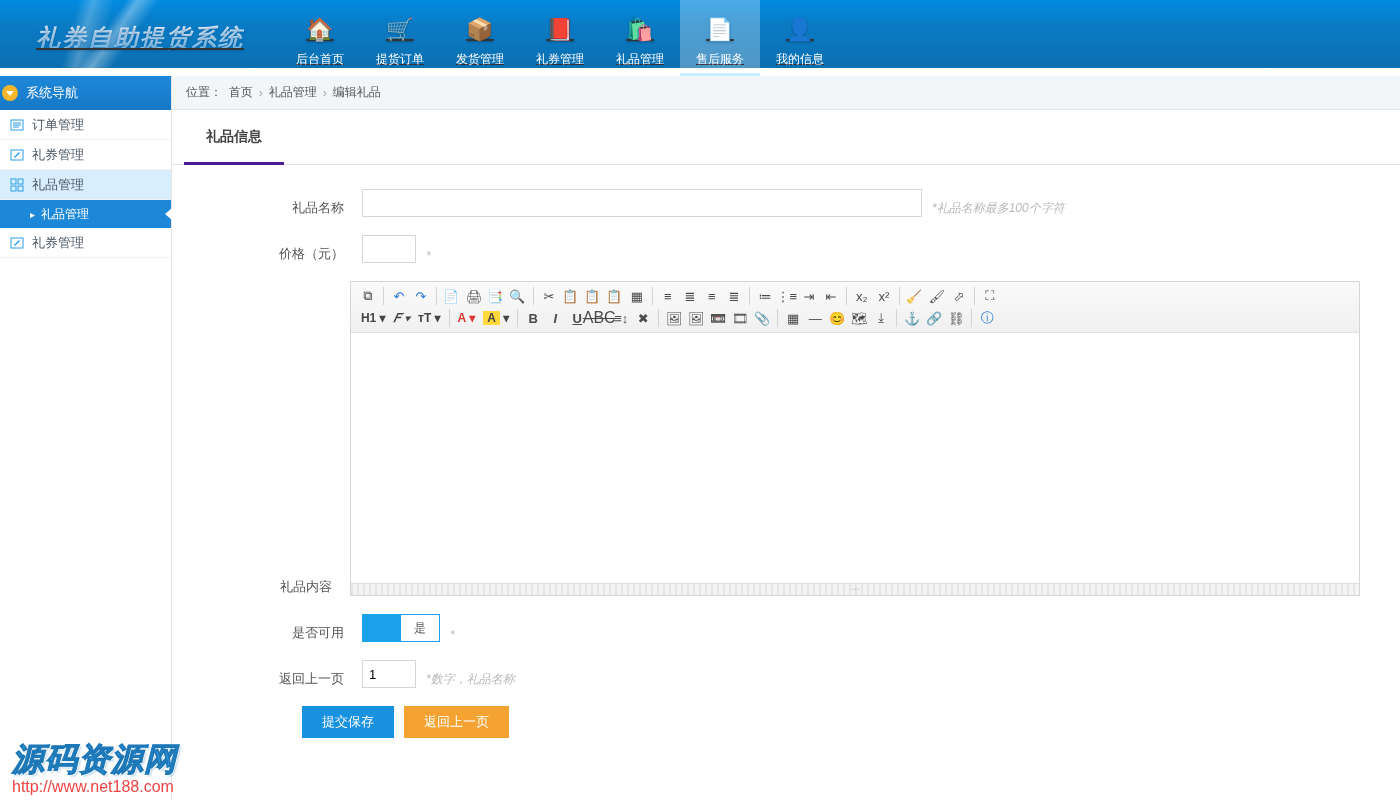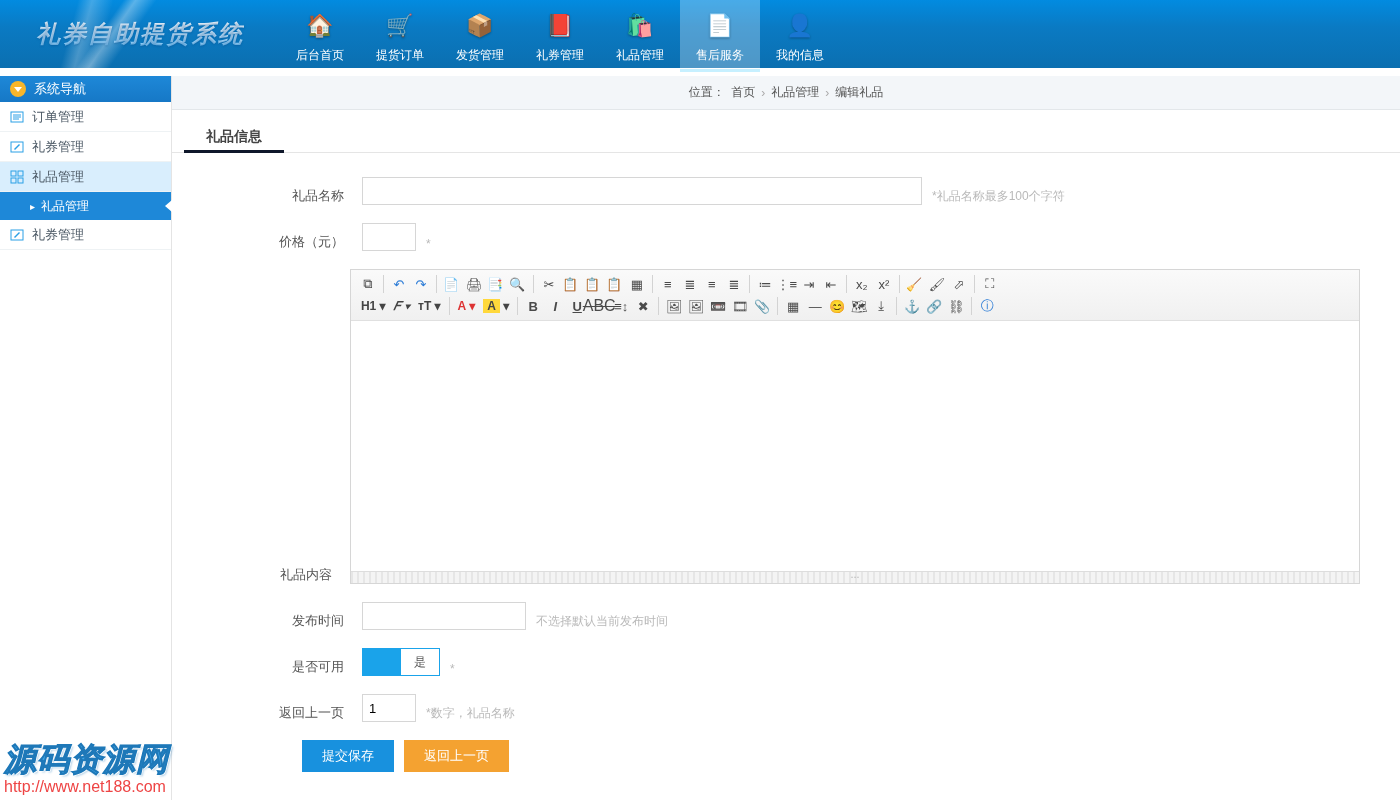--- a/index.html
+++ b/index.html
@@ -1,62 +1,62 @@
 <!DOCTYPE html>
 <html><head>
 <meta charset="utf-8">
 <style>
 * { margin: 0; padding: 0; box-sizing: border-box; }
 body { font-family: "Microsoft YaHei", Arial, sans-serif; font-size: 13px; color: #333; background: #fff; width: 1400px; height: 800px; overflow: hidden; position: relative; }
 
 
-.topbar { height: 68px; background: linear-gradient(to bottom, #028be0 0%, #0a7ac3 40%, #0b6fb0 100%); display: flex; align-items: center; position: relative; }
+.topbar { height: 68px; background: linear-gradient(to bottom, #028be0 0%, #0a7ac3 40%, #0b6fb0 100%); display: flex; align-items: flex-start; position: relative; text-decoration: underline; }
 .logo-wrap { width: 280px; height: 76px; display: flex; align-items: center; justify-content: center; position: relative; overflow: hidden; }
 .logo-rays { position: absolute; left: -20px; top: -30px; width: 320px; height: 140px; background:
   linear-gradient(125deg, rgba(255,255,255,0) 40%, rgba(255,255,255,.35) 43%, rgba(255,255,255,0) 48%),
   linear-gradient(105deg, rgba(255,255,255,0) 30%, rgba(255,255,255,.25) 34%, rgba(255,255,255,0) 40%); }
 .logo { position: relative; font-size: 24px; font-weight: 700; font-style: italic; letter-spacing: 2px;
   background: linear-gradient(to bottom, #fff 0%, #bde4ff 60%, #69c2fb 100%);
   -webkit-background-clip: text; background-clip: text; -webkit-text-fill-color: transparent;
   text-shadow: 0 1px 2px rgba(0,60,120,.3); }
 .topnav { display: flex; height: 76px; align-items: flex-end; }
 .tn-item { width: 80px; height: 76px; display: flex; flex-direction: column; align-items: center; justify-content: flex-end; padding-bottom: 8px; color: #fff; font-size: 12px; cursor: pointer; }
 .tn-item.active { background: rgba(255,255,255,.28); border-bottom: 3px solid #c7f0ff; padding-bottom: 5px; }
 .tn-icon { width: 30px; height: 30px; margin-bottom: 6px; display: flex; align-items: center; justify-content: center; }
 .tn-icon .em { font-size: 22px; line-height: 1; filter: drop-shadow(0 1px 1px rgba(0,0,0,.3)); }
 
 
 .sidebar { position: absolute; left: 0; top: 76px; bottom: 0; width: 172px; border-right: 1px solid #e4e4e4; background: #fff; }
-.side-head { height: 26px; background: linear-gradient(to bottom, #1e88d8, #1678c6); color: #fff; display: flex; align-items: center; padding-left: 10px; font-size: 13px; }
+.side-head { height: 34px; background: linear-gradient(to bottom, #1e88d8, #1678c6); color: #fff; display: flex; align-items: center; padding-left: 2px; font-size: 13px; }
 .yuan { width: 16px; height: 16px; border-radius: 50%; background: #f8b62a; margin-right: 8px; position: relative; display: flex; align-items: center; justify-content: center; }
 .yuan:after { content: ""; display: block; width: 0; height: 0; border-left: 4px solid transparent; border-right: 4px solid transparent; border-top: 5px solid #fff; }
 .side-item { height: 30px; display: flex; align-items: center; padding-left: 10px; border-bottom: 1px solid #eef2f4; cursor: pointer; font-size: 13px; color: #4d5a66; }
 .side-item .sic { width: 14px; height: 14px; margin-right: 8px; display: inline-flex; align-items: center; justify-content: center; }
 .side-item.sel { background: #d9eefd; }
 .side-sub { height: 28px; background: #1e88d8; color: #fff; display: flex; align-items: center; padding-left: 30px; font-size: 12px; position: relative; cursor: pointer; }
 .side-sub:before { content: "▸"; margin-right: 6px; font-size: 10px; }
 .side-sub:after { content: ""; position: absolute; right: -1px; top: 50%; margin-top: -6px; width: 0; height: 0; border-top: 6px solid transparent; border-bottom: 6px solid transparent; border-right: 7px solid #fff; }
 
 
 .content { position: absolute; left: 172px; right: 0; top: 76px; bottom: 0; overflow: auto; }
-.breadcrumb { height: 34px; background: #f3f6f9; border-bottom: 1px solid #e3e7ea; display: flex; align-items: center; font-size: 12px; color: #555; justify-content: center; }
+.breadcrumb { height: 34px; background: #f3f6f9; border-bottom: 1px solid #e3e7ea; display: flex; align-items: center; padding-left: 14px; font-size: 12px; color: #555; }
 .breadcrumb .sep { color: #aaa; padding: 0 6px; }
 .panel { padding: 18px 0 0 0; }
-.panel-tab { display: inline-block; padding: 0 22px 4px 22px; font-size: 14px; color: #444; border-bottom: 3px solid #0f172a; margin-left: 12px; font-weight: 600; }
+.panel-tab { display: inline-block; padding: 0 22px 16px 22px; font-size: 14px; color: #444; border-bottom: 3px solid #4c1d95; margin-left: 12px; font-weight: 600; }
 .panel-line { height: 1px; background: #e5e5e5; margin-top: -1px; }
 
 .form { padding: 24px 40px 30px 40px; }
 .row { display: flex; align-items: flex-end; margin-bottom: 18px; }
 .lab { width: 150px; text-align: right; padding-right: 18px; padding-top: 6px; color: #555; font-size: 13px; }
 .inp { height: 28px; border: 1px solid #d6d6d6; padding: 0 6px; font-size: 13px; }
 .w560 { width: 560px; }
 .w54 { width: 54px; }
 .w160 { width: 164px; }
 .w290 { width: 290px; }
-.hint { color: #b9b9b9; font-size: 12px; margin-left: 10px; padding-top: 6px; }
+.hint { color: #b9b9b9; font-size: 12px; margin-left: 10px; padding-top: 6px; font-style: italic; }
 
 .upload-btn { width: 46px; height: 26px; margin-left: 4px; border: 1px solid #d0d0d0; background:
   linear-gradient(to bottom,#fff,#eee); position: relative; display: inline-block; }
 .upload-btn:before { content:""; position:absolute; left:3px; top:2px; width:38px; height:10px; background:#222; border-radius:2px; }
 .upload-btn:after { content:"◂ ▸"; position:absolute; left:0; right:0; bottom:1px; text-align:center; font-size:9px; color:#555; letter-spacing:6px; padding-left:5px;}
 
 .editor { border: 1px solid #d6d6d6; width: 1112px; }
 .toolbar { background: linear-gradient(#fafafa,#f0f0f0); border-bottom: 1px solid #e0e0e0; padding: 3px 6px; }
 .tbrow { display: flex; flex-wrap: wrap; align-items: center; }
 .tbtn { width: 20px; height: 20px; display: inline-flex; align-items: center; justify-content: center; font-size: 13px; color: #4a4a4a; cursor: pointer; border-radius: 2px; margin: 1px; }
@@ -68,21 +68,21 @@
 
 .switch { display: inline-flex; border: 1px solid #1aa3ea; height: 28px; }
 .sw-on { width: 38px; background: #1aa3ea; }
 .sw-off { width: 38px; background: #fff; display: flex; align-items: center; justify-content: center; font-size: 12px; color: #555; }
 
 .btn { height: 32px; padding: 0 20px; border: none; font-size: 13px; color: #fff; cursor: pointer; }
 .btn.primary { background: #1891de; }
 .btn.warn { background: #f4a231; }
 .btnrow { display: flex; gap: 10px; padding-left: 90px; }
 
-.watermark { position: absolute; left: 4px; bottom: 4px; pointer-events: none; }
+.watermark { position: absolute; left: 12px; bottom: 4px; pointer-events: none; }
 .wm1 { font-size: 32px; font-weight: 800; font-style: italic; letter-spacing: 1px;
   color: #3ca4e6; -webkit-text-stroke: 1px #1e78b8; text-shadow: 1px 1px 0 #fff, 2px 2px 2px rgba(30,120,184,.3); }
 .wm2 { font-size: 16px; color: #e44; text-align: right; margin-top: -4px; padding-right: 8px; }
 </style>
 </head>
 <body>
 
 <div class="topbar">
   <div class="logo-wrap">
     <div class="logo-rays"></div>
@@ -282,25 +282,20 @@
               <span class="tbtn">⛓</span>
                 <span class="tsep"></span>
               <span class="tbtn" style="color:#2b7bd6">ⓘ</span>
             </div>
           </div>
           <div class="edit-body" contenteditable="true" style=""></div>
           <div class="resize-bar">⋯</div>
         </div>
       </div>
 
-      <div class="row">
-        <div class="lab">发布时间</div>
-        <input class="inp w160" style="">
-        <div class="hint">不选择默认当前发布时间</div>
-      </div>
 
       <div class="row">
         <div class="lab">是否可用</div>
         <div class="switch">
           <div class="sw-on"></div>
           <div class="sw-off">是</div>
         </div>
         <div class="hint">*</div>
       </div>
 

